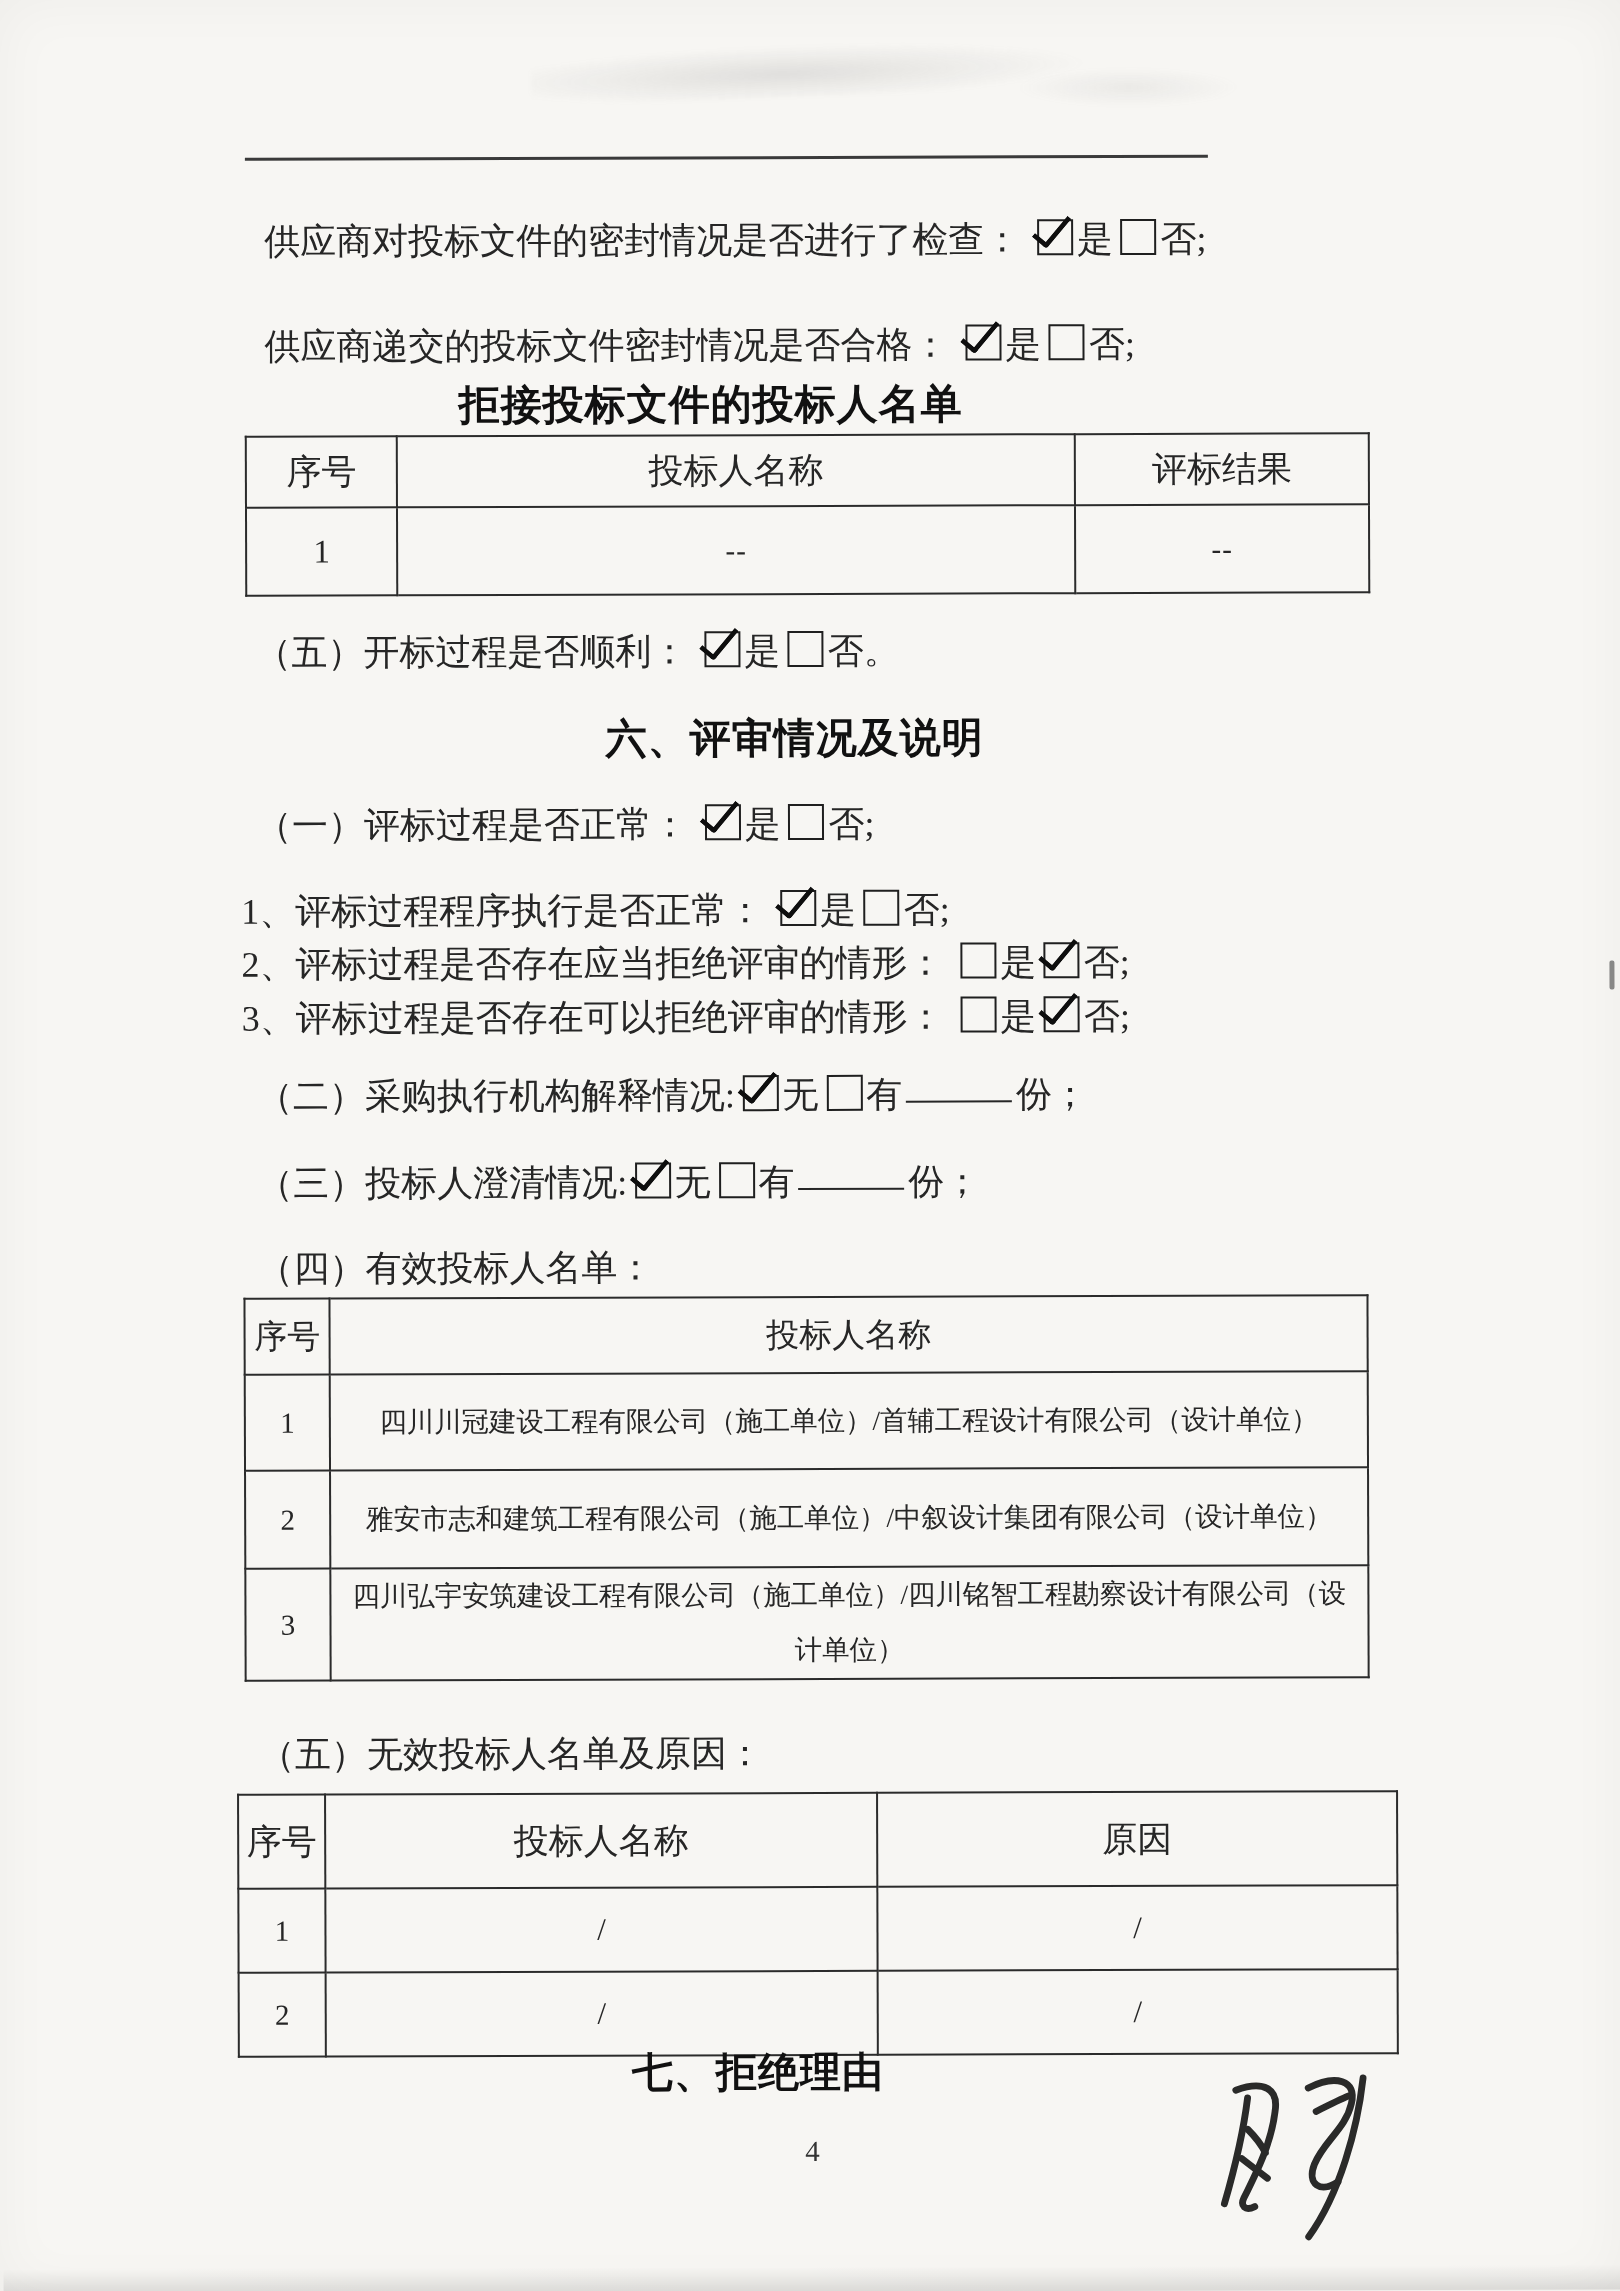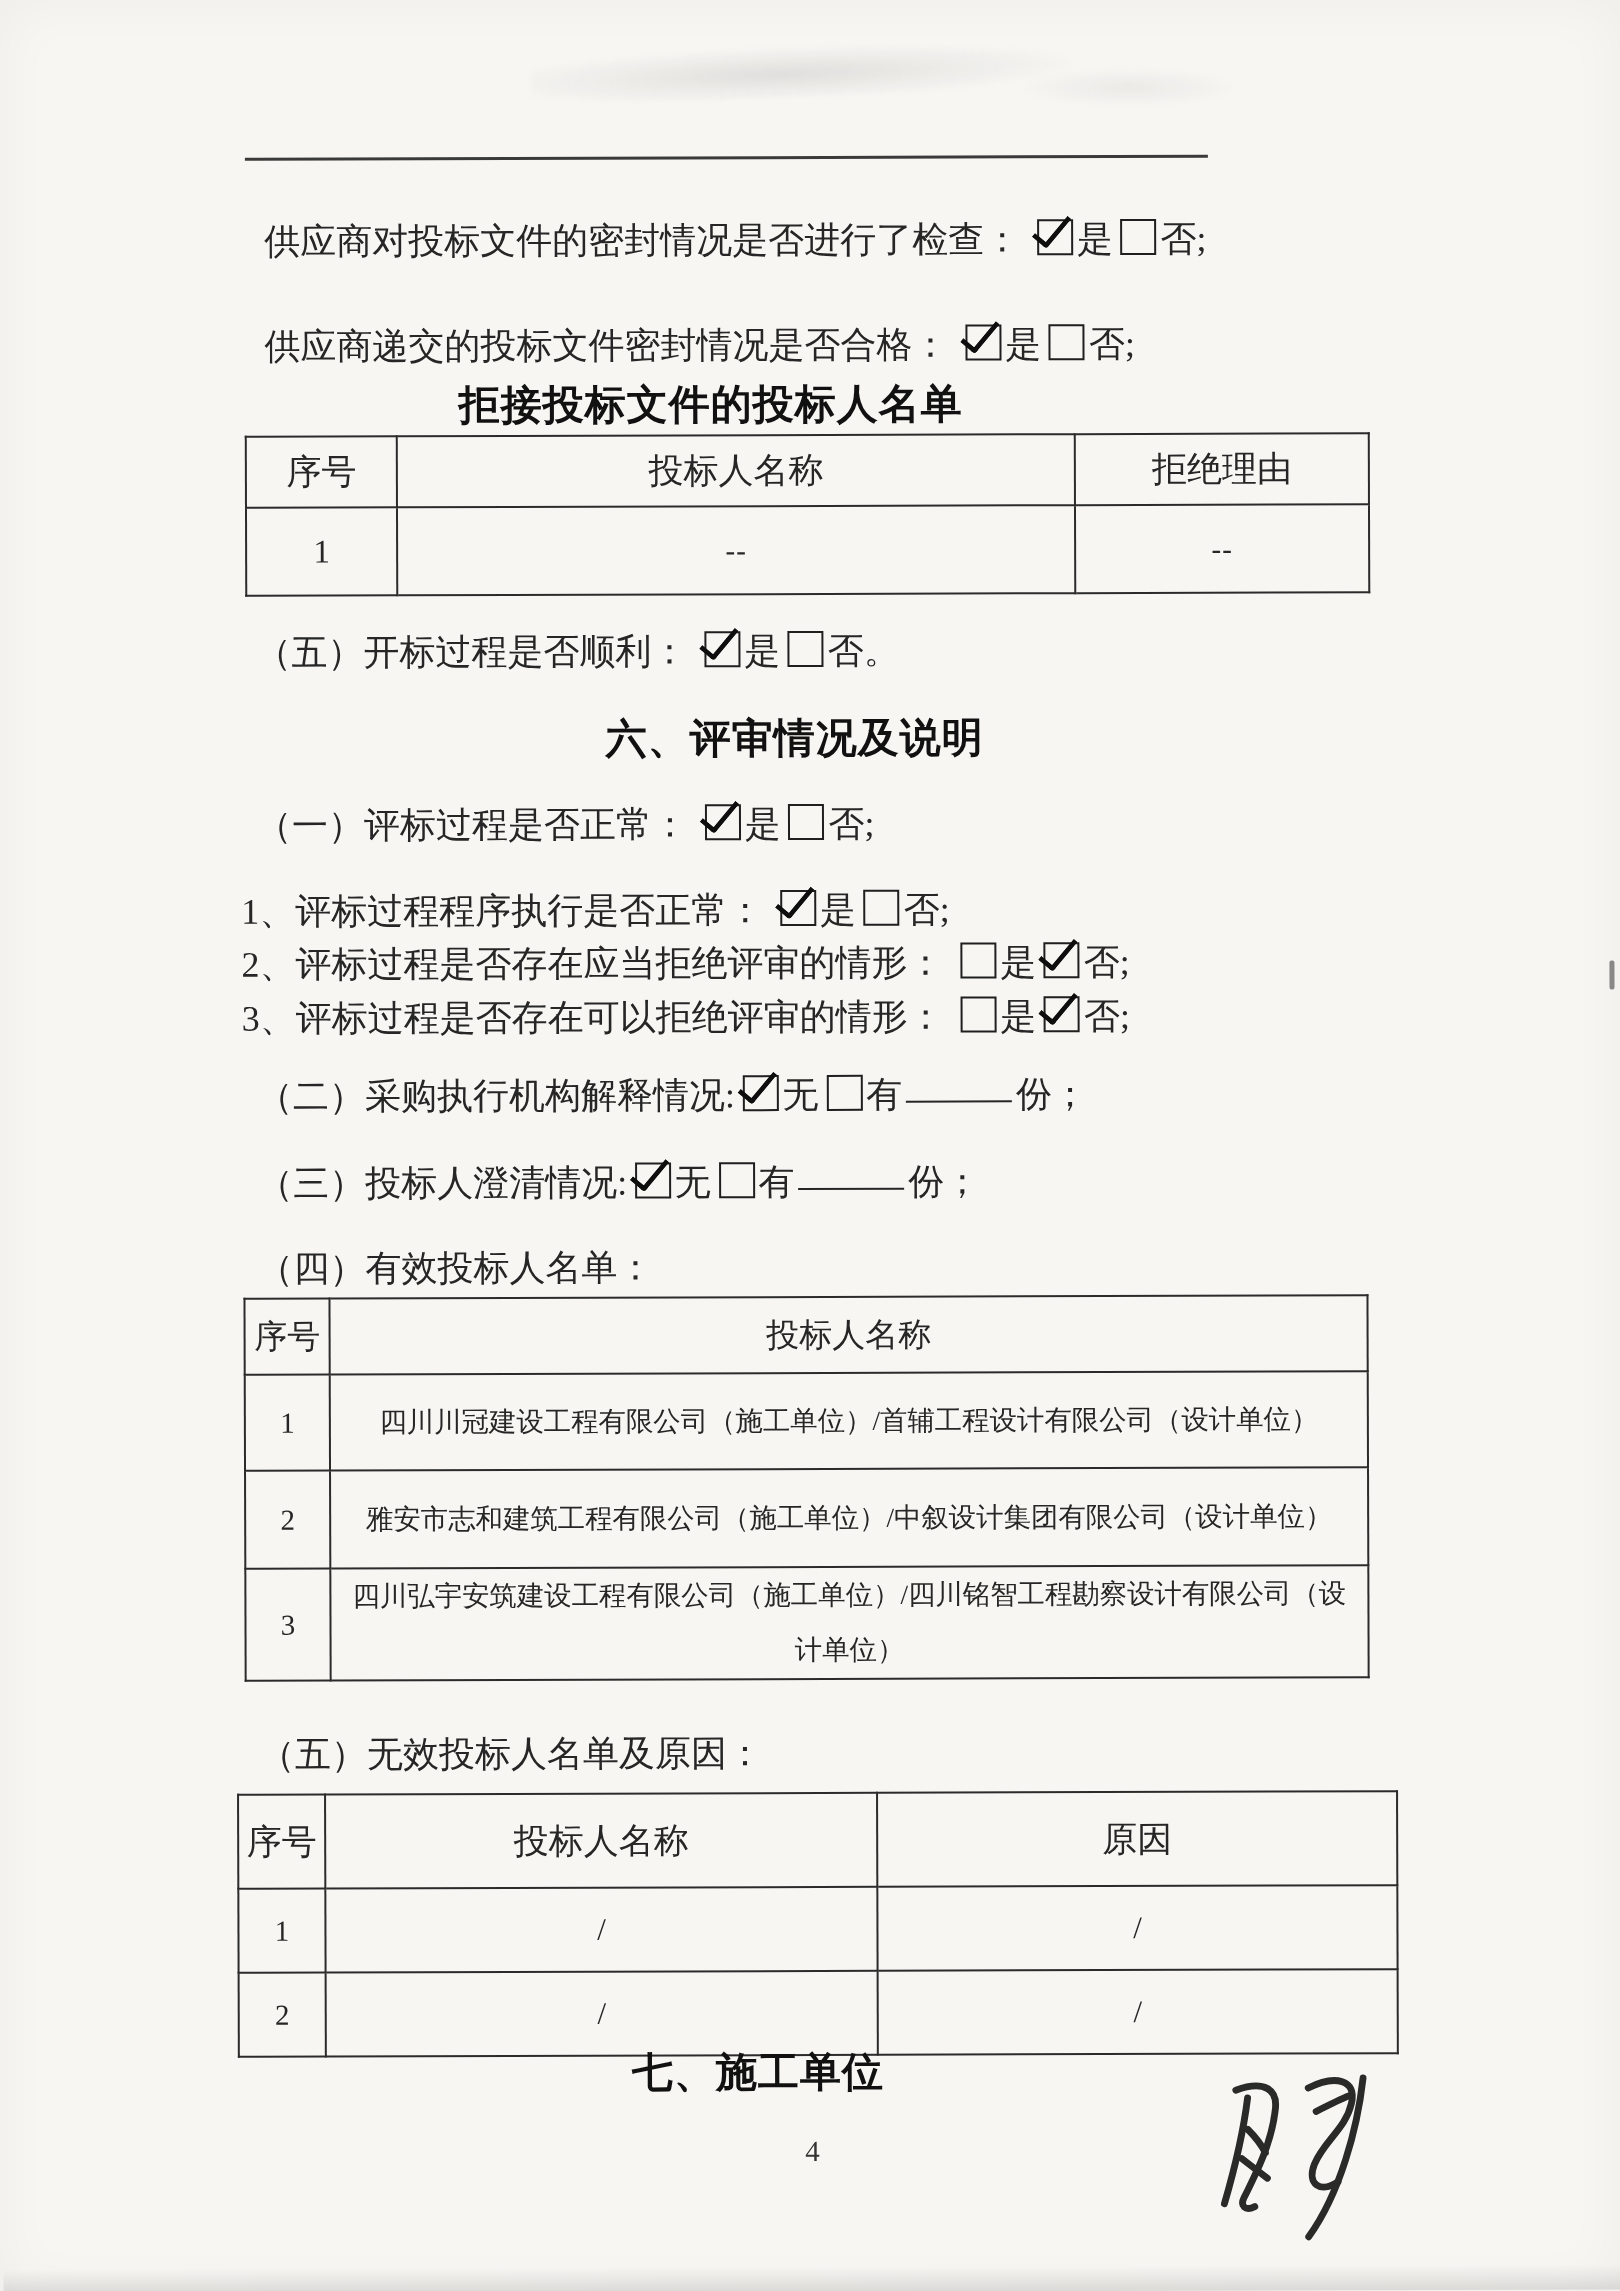--- a/index.html
+++ b/index.html
@@ -86,21 +86,21 @@
   <table class="t t1" style="left:247px; top:434px; width:1123px;">
     <colgroup>
           <col style="width:151px">
           <col style="width:678px">
           <col style="width:294px">
         </colgroup>
     <tbody>
           <tr class="head">
       <td class="h" style="height:69px;">序号</td>
       <td class="h">投标人名称</td>
-      <td class="h">拒绝理由</td>
+      <td class="h">评标结果</td>
     </tr>
     <tr>
       <td class="n" style="height:86px;">1</td>
       <td class="d">--</td>
       <td class="d">--</td>
     </tr>
   </tbody>
       </table>
 
   <div class="line indent2" style="top:629px;">
@@ -180,21 +180,21 @@
       <td class="s">/</td>
     </tr>
     <tr>
       <td class="n" style="height:82px;">2</td>
       <td class="s">/</td>
       <td class="s">/</td>
     </tr>
   </tbody>
       </table>
 
-  <div class="hd" style="left:755px; top:2045px;">七、施工单位</div>
+  <div class="hd" style="left:755px; top:2045px;">七、拒绝理由</div>
 
   <div class="pagenum" style="left:802px; top:2135px;">4</div>
 
   <div class="sig">
     <svg width="169" height="188" viewBox="0 0 172 192" fill="none" xmlns="http://www.w3.org/2000/svg">
       <g stroke="#181818" stroke-width="7" stroke-linecap="round" fill="none" opacity="0.92">
         <path d="M34,32 C30,64 20,106 10,140"></path>
         <path d="M22,24 C50,14 66,22 62,46 C58,78 44,106 30,134 C26,142 31,148 41,143"></path>
         <path d="M34,64 C42,72 48,80 52,88"></path>
         <path d="M28,94 C38,102 46,108 54,114"></path>

